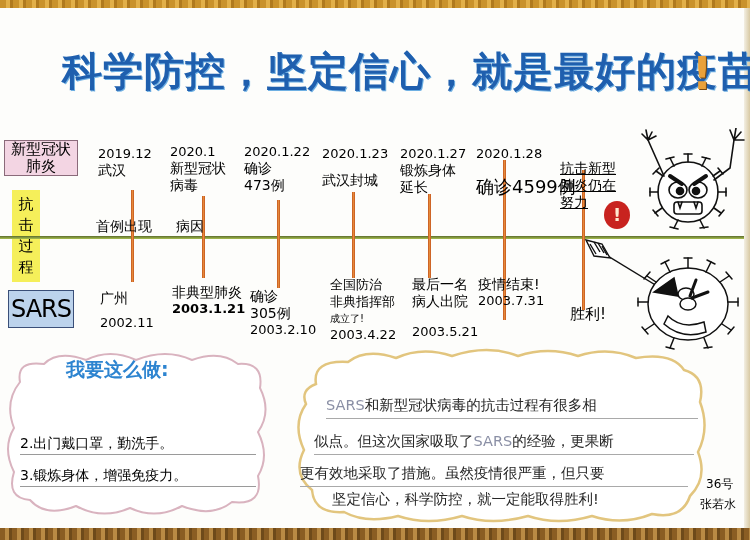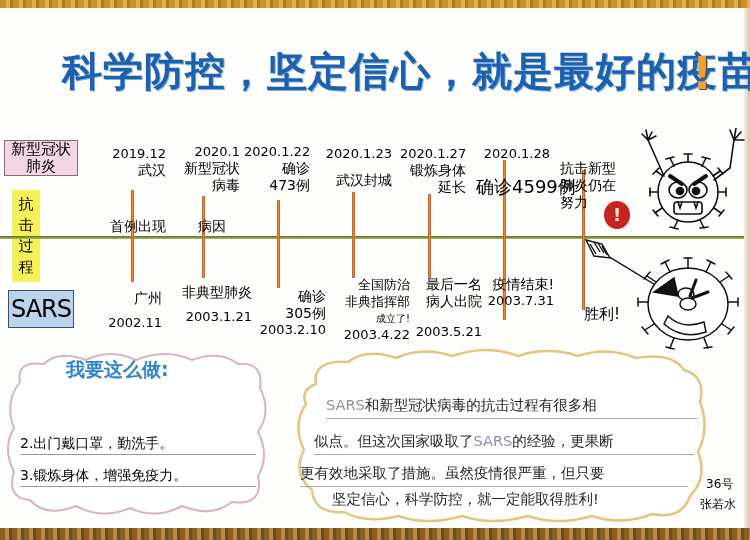--- a/index.html
+++ b/index.html
@@ -43,21 +43,21 @@
     .lb-fight { left:12px; top:190px; width:28px; height:92px; background:#f5ef5a; border:none; font-size:15px; line-height:21px; padding-top:4px; box-sizing:border-box; }
     .lb-sars { left:8px; top:290px; width:64px; height:36px; background:#bcd3ec; font-size:24px; line-height:36px; border-color:#3a4f78; letter-spacing:-1px; }
     .axis-line {
       position:absolute; left:0; top:236px; width:744px; height:3px;
       background:linear-gradient(#5b6b2e,#a9c14f);
     }
     .vline {
       position:absolute; width:3px; background:linear-gradient(90deg,#c2521c,#e58a3a,#c2521c);
     }
     .ev {
-      position:absolute; font-size:13px; line-height:16px; text-align:right; white-space:nowrap;
+      position:absolute; font-size:13px; line-height:16px; text-align:left; white-space:nowrap;
     }
     .ev .date { font-size:13px; display:block; }
     .ev .txt { display:block; font-size:14px; line-height:17px; }
     .alert-circle {
       position:absolute; left:604px; top:201px; width:26px; height:28px; border-radius:50%;
       background:#c8231f; color:#ffe9d0; text-align:center; font-weight:bold; font-size:18px; line-height:28px;
     }
     .virus { position:absolute; }
     .panel-left {
       position:absolute; left:6px; top:352px; width:262px; height:166px;
@@ -147,34 +147,34 @@
   <span class="date">2020.1.27</span>
   <span class="txt">锻炼身体</span>
   <span class="txt">延长</span>
 </div>
 
 <div class="ev hw" style="left:476px; top:146px; width:74px;">
   <span class="date">2020.1.28</span>
   <span class="txt" style="margin-top:16px; font-size:18px;">确诊4599例</span>
 </div>
 
-<div class="ev hw" style="left:560px; top:160px; width:64px; text-align:left;">
+<div class="ev hw" style="left:560px; top:160px; width:64px; text-align:left;text-decoration:underline;">
   <span class="txt">抗击新型</span>
   <span class="txt">肺炎仍在</span>
   <span class="txt">努力</span>
 </div>
 <div class="alert-circle">!</div>
 
 <div class="ev hw" style="left:100px; top:290px; width:62px;">
   <span class="txt">广州</span>
   <span class="date" style="margin-top:8px;">2002.11</span>
 </div>
 <div class="ev hw" style="left:172px; top:284px; width:80px;">
   <span class="txt">非典型肺炎</span>
-  <span class="date" style="margin-top:8px;">2003.1.21</span>
+  <span class="date" style="margin-top:0;font-weight:bold;">2003.1.21</span>
 </div>
 <div class="ev hw" style="left:250px; top:288px; width:76px;">
   <span class="txt">确诊</span>
   <span class="txt">305例</span>
   <span class="date">2003.2.10</span>
 </div>
 <div class="ev hw" style="left:330px; top:276px; width:80px;">
   <span class="txt" style="font-size:13px;">全国防治</span>
   <span class="txt" style="font-size:13px;">非典指挥部</span>
   <span class="txt" style="font-size:10px;">成立了!</span>

